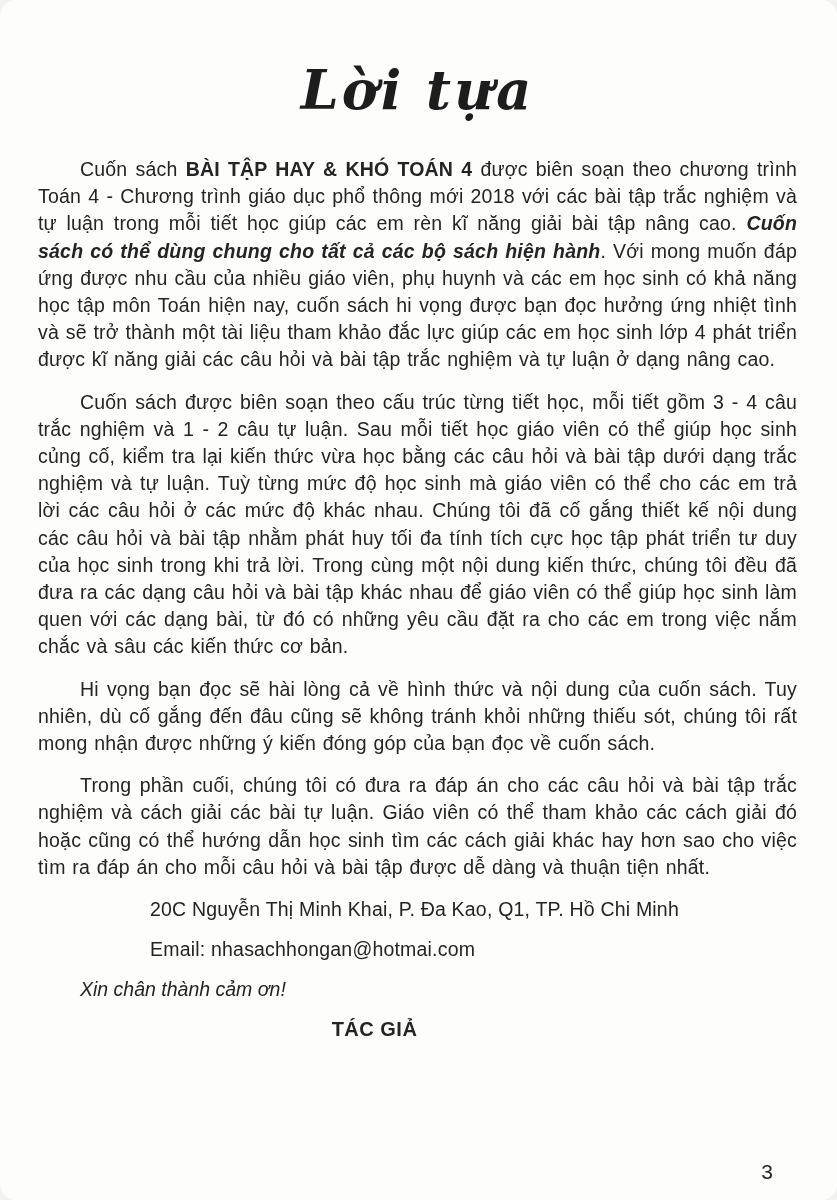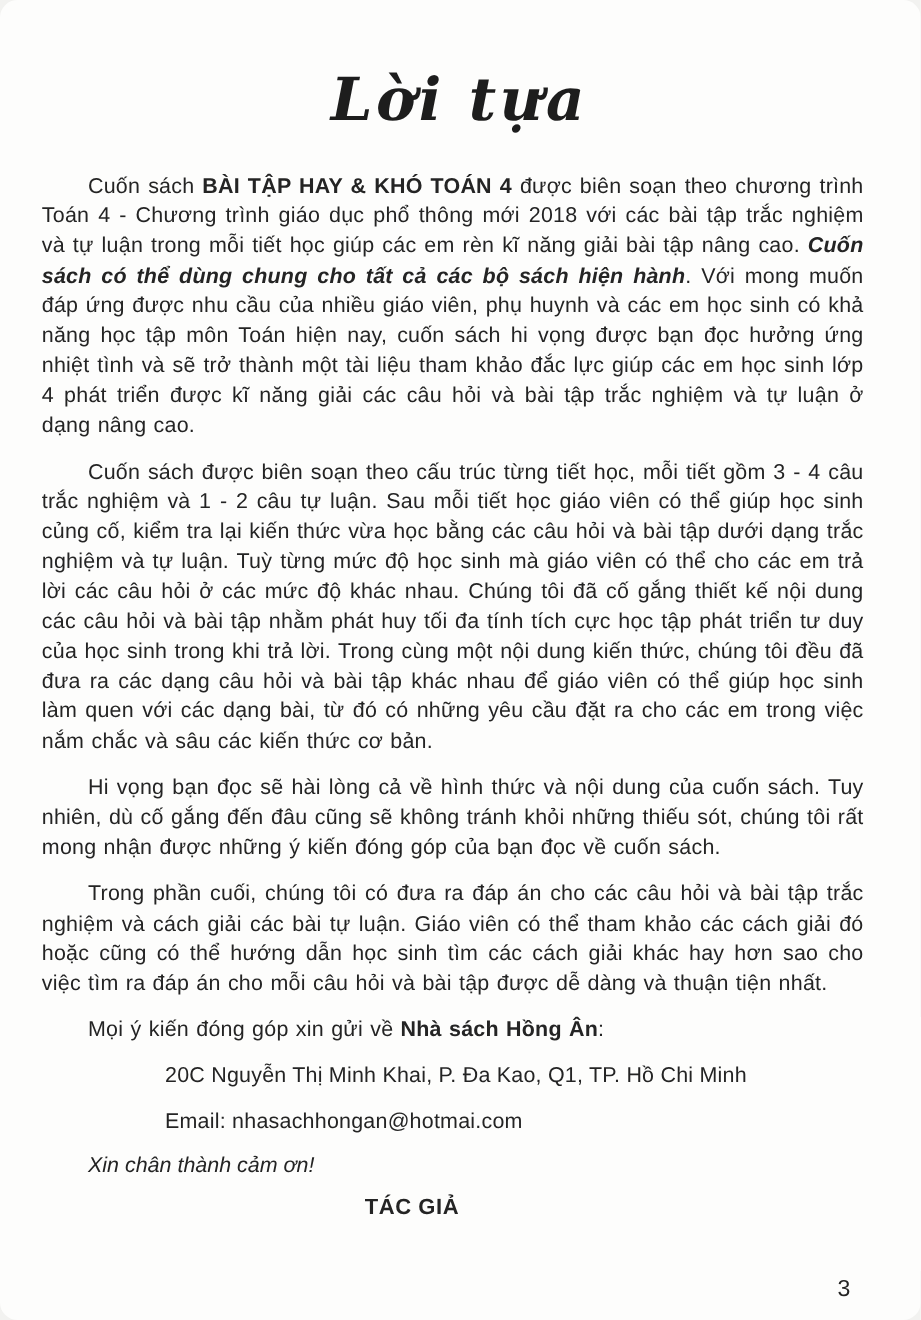--- a/index.html
+++ b/index.html
@@ -28,21 +28,21 @@
     letter-spacing: 3px;
     text-align: center;
     margin: 6px 0 34px 0;
     color: #1d1d1d;
   }
   .para {
     font-size: 19.5px;
     line-height: 27.2px;
     text-align: justify;
     text-indent: 42px;
-    margin: 0 12px 15px 0;
+    margin: 0 0 15px 0;
     letter-spacing: 0.2px;
     word-spacing: 1px;
   }
   .bold { font-weight: bold; }
   .bold-italic { font-weight: bold; font-style: italic; }
   .contact-line {
     font-size: 19.5px;
     line-height: 27.2px;
     margin: 0 0 13px 112px;
     letter-spacing: 0.2px;
@@ -77,21 +77,20 @@
   <h1 class="title">Lời tựa</h1>
 
   <p class="para"><span>Cuốn sách </span><span class="bold">BÀI TẬP HAY &amp; KHÓ TOÁN 4</span><span> được biên soạn theo chương trình Toán 4 - Chương trình giáo dục phổ thông mới 2018 với các bài tập trắc nghiệm và tự luận trong mỗi tiết học giúp các em rèn kĩ năng giải bài tập nâng cao. </span><span class="bold-italic">Cuốn sách có thể dùng chung cho tất cả các bộ sách hiện hành</span><span>. Với mong muốn đáp ứng được nhu cầu của nhiều giáo viên, phụ huynh và các em học sinh có khả năng học tập môn Toán hiện nay, cuốn sách hi vọng được bạn đọc hưởng ứng nhiệt tình và sẽ trở thành một tài liệu tham khảo đắc lực giúp các em học sinh lớp 4 phát triển được kĩ năng giải các câu hỏi và bài tập trắc nghiệm và tự luận ở dạng nâng cao.</span></p>
 
   <p class="para">Cuốn sách được biên soạn theo cấu trúc từng tiết học, mỗi tiết gồm 3 - 4 câu trắc nghiệm và 1 - 2 câu tự luận. Sau mỗi tiết học giáo viên có thể giúp học sinh củng cố, kiểm tra lại kiến thức vừa học bằng các câu hỏi và bài tập dưới dạng trắc nghiệm và tự luận. Tuỳ từng mức độ học sinh mà giáo viên có thể cho các em trả lời các câu hỏi ở các mức độ khác nhau. Chúng tôi đã cố gắng thiết kế nội dung các câu hỏi và bài tập nhằm phát huy tối đa tính tích cực học tập phát triển tư duy của học sinh trong khi trả lời. Trong cùng một nội dung kiến thức, chúng tôi đều đã đưa ra các dạng câu hỏi và bài tập khác nhau để giáo viên có thể giúp học sinh làm quen với các dạng bài, từ đó có những yêu cầu đặt ra cho các em trong việc nắm chắc và sâu các kiến thức cơ bản.</p>
 
   <p class="para">Hi vọng bạn đọc sẽ hài lòng cả về hình thức và nội dung của cuốn sách. Tuy nhiên, dù cố gắng đến đâu cũng sẽ không tránh khỏi những thiếu sót, chúng tôi rất mong nhận được những ý kiến đóng góp của bạn đọc về cuốn sách.</p>
 
   <p class="para">Trong phần cuối, chúng tôi có đưa ra đáp án cho các câu hỏi và bài tập trắc nghiệm và cách giải các bài tự luận. Giáo viên có thể tham khảo các cách giải đó hoặc cũng có thể hướng dẫn học sinh tìm các cách giải khác hay hơn sao cho việc tìm ra đáp án cho mỗi câu hỏi và bài tập được dễ dàng và thuận tiện nhất.</p>
 
-  <p class="para"><span>Mọi ý kiến đóng góp xin gửi về </span><span class="bold">Nhà sách Hồng Ân</span><span>:</span></p>
 
   <div class="contact-line">20C Nguyễn Thị Minh Khai, P. Đa Kao, Q1, TP. Hồ Chi Minh</div>
 
   <div class="contact-line">Email: nhasachhongan@hotmai.com</div>
 
   <div class="closing-line">Xin chân thành cảm ơn!</div>
 
   <div class="author-line">TÁC GIẢ</div>
 
   <div class="page-number">3</div>

